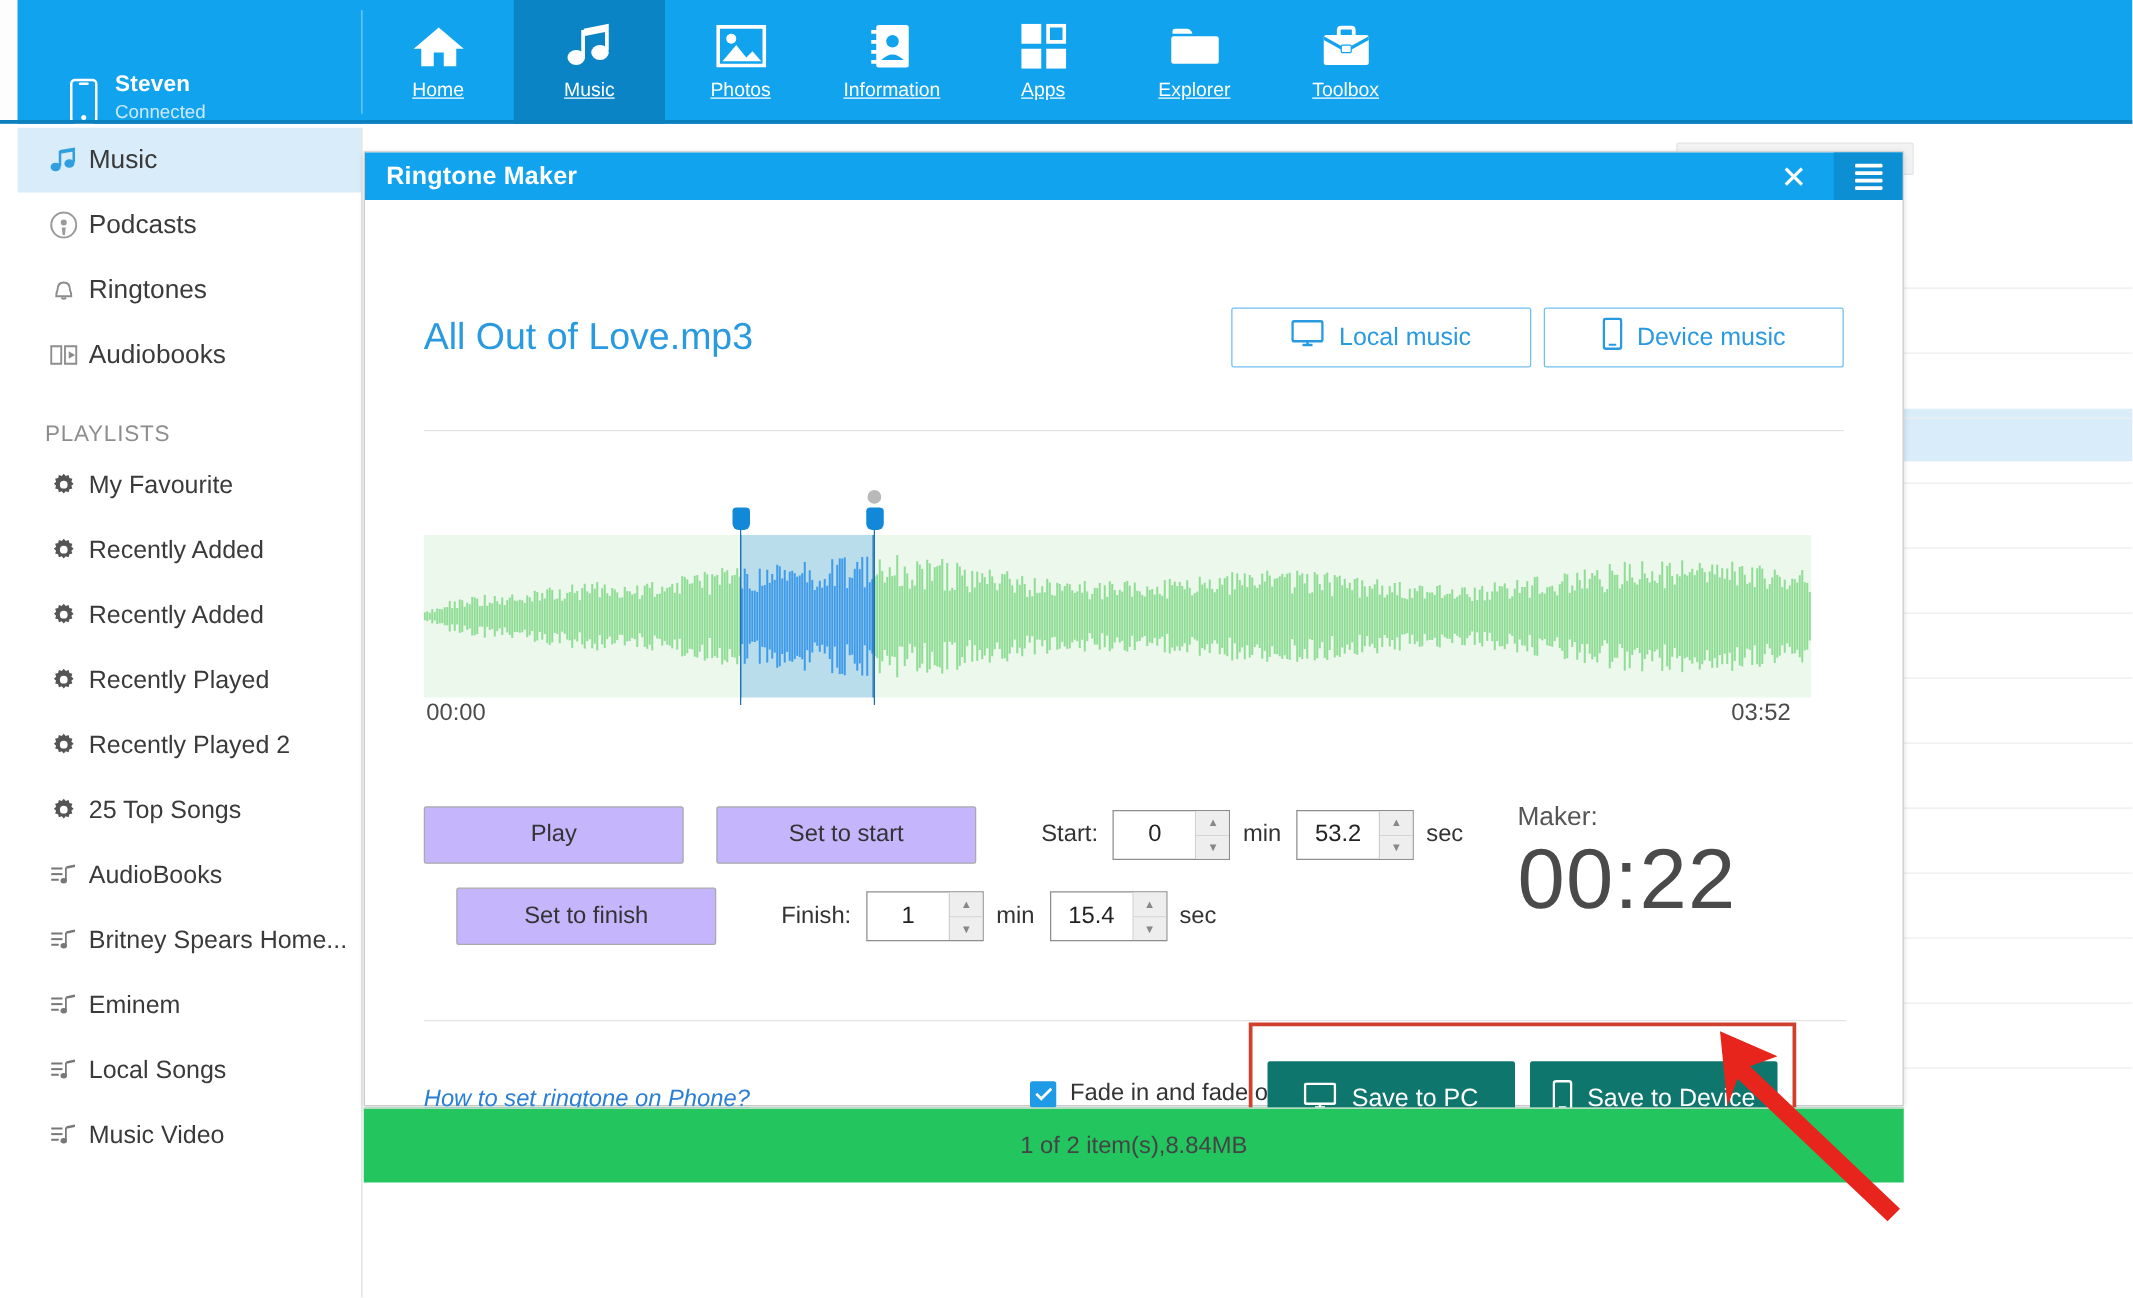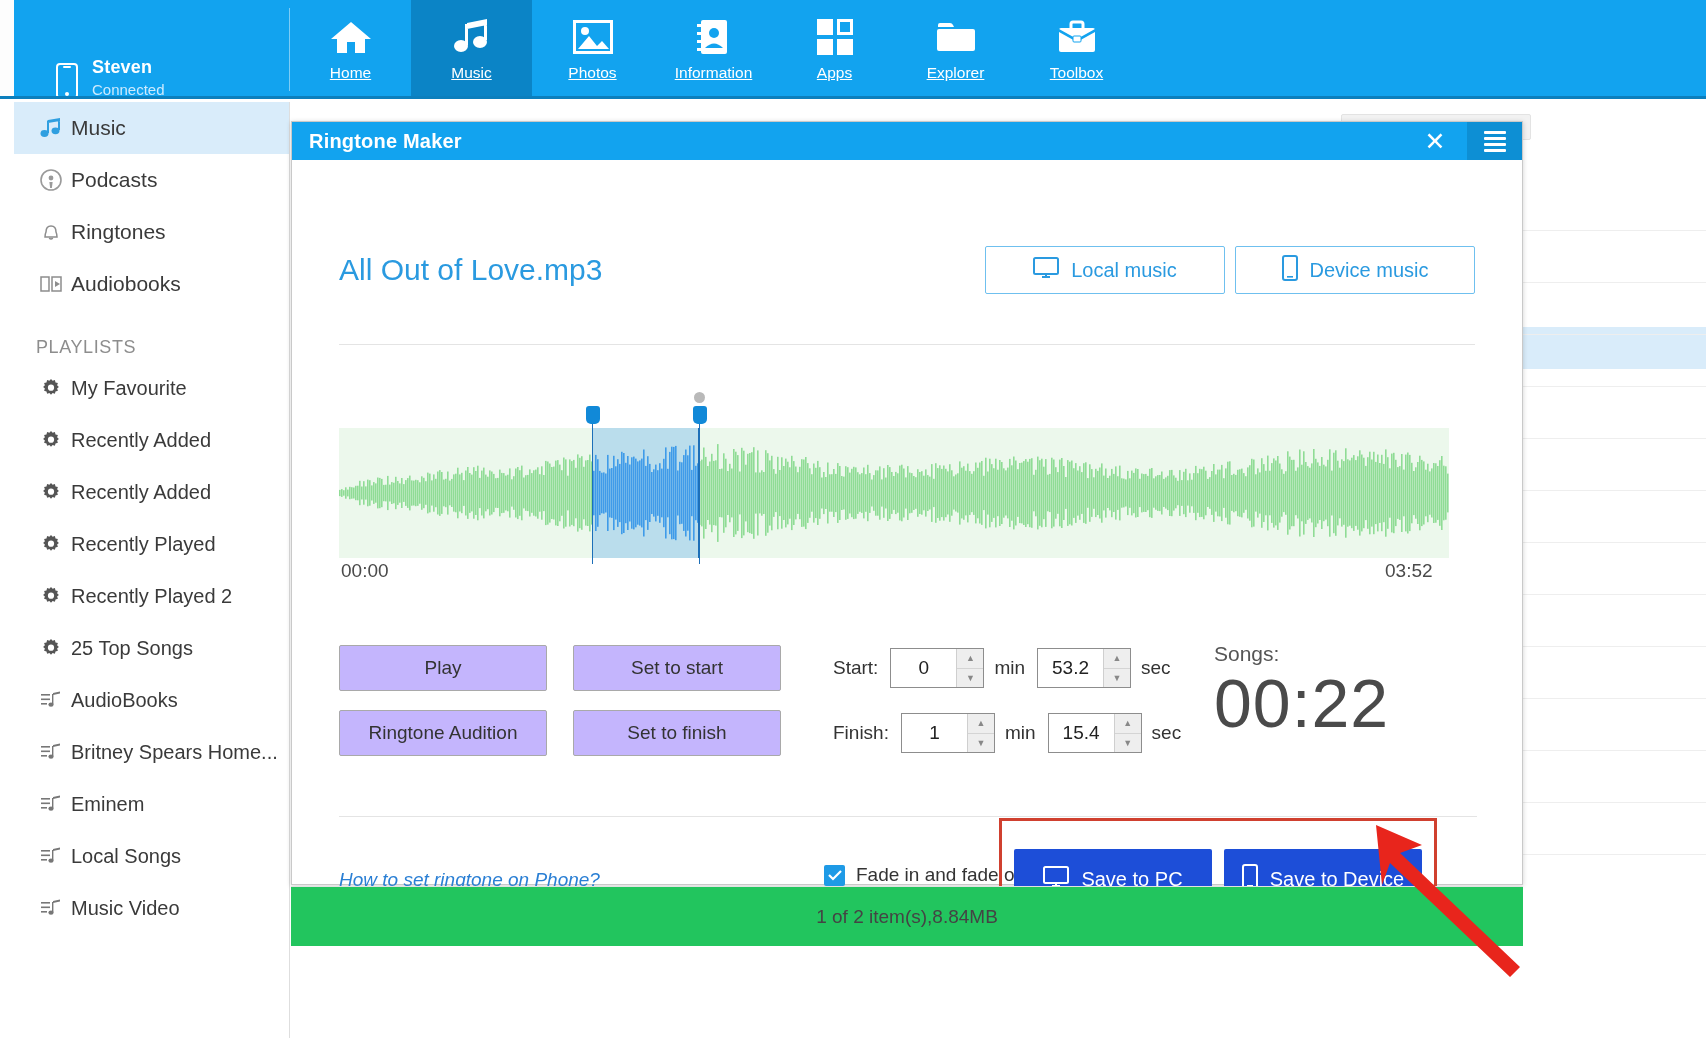--- a/index.html
+++ b/index.html
@@ -212,21 +212,21 @@
   .cbx svg{display:block;}
   .fade-lbl{ font-size:19px; color:#333; }
 
   .savewrap{
     position:absolute; left:660px; top:-32px;
     width:438px; height:123px;
     border:3px solid #d0402f;
     display:flex; align-items:center; justify-content:center; gap:12px;
   }
   .save-btn{
-    width:198px; height:62px; background:#1d4ed8; border-radius:2px;
+    width:198px; height:62px; background:#0f766e; border-radius:2px;
     display:flex;align-items:center;justify-content:center; gap:12px;
     color:#fff; font-size:20px; cursor:pointer;
   }
 
   
   .statusbar{
     position:absolute; left:291px; top:886px; width:1232px; height:60px;
     background:#22c55e; border-top:1px solid #e2e2e2;
     display:flex; align-items:center; justify-content:center;
     font-size:19px; color:#444;
@@ -1170,21 +1170,20 @@
             <span class="val">53.2</span>
             <span class="arrows">
               <span>▲</span>
               <span>▼</span>
             </span>
           </span>
           <span class="unit">sec</span>
         </div>
 
         <div class="crow">
-          <div class="btn-out">Ringtone Audition</div>
           <div class="gap-a"></div>
           <div class="btn-out">Set to finish</div>
           <div class="gap-b"></div>
           <span class="lbl">Finish:</span>
           <span class="spin">
             <span class="val">1</span>
             <span class="arrows">
               <span>▲</span>
               <span>▼</span>
             </span>
@@ -1194,21 +1193,21 @@
             <span class="val">15.4</span>
             <span class="arrows">
               <span>▲</span>
               <span>▼</span>
             </span>
           </span>
           <span class="unit">sec</span>
         </div>
 
         <div class="lenbox">
-          <div class="len-lbl">Songs:</div>
+          <div class="len-lbl">Maker:</div>
           <div class="len-val">00:22</div>
         </div>
 
       </div>
 
       <div class="hr2"></div>
 
       <div class="foot">
 
         <span class="howto">How to set ringtone on Phone?</span>

